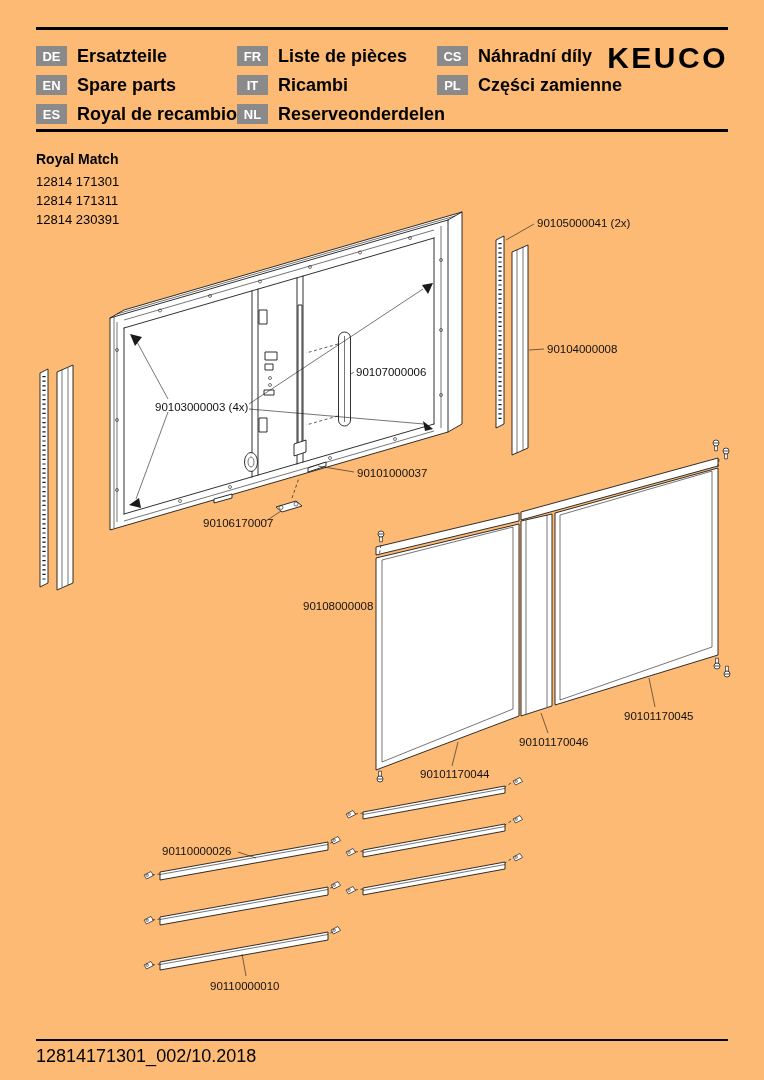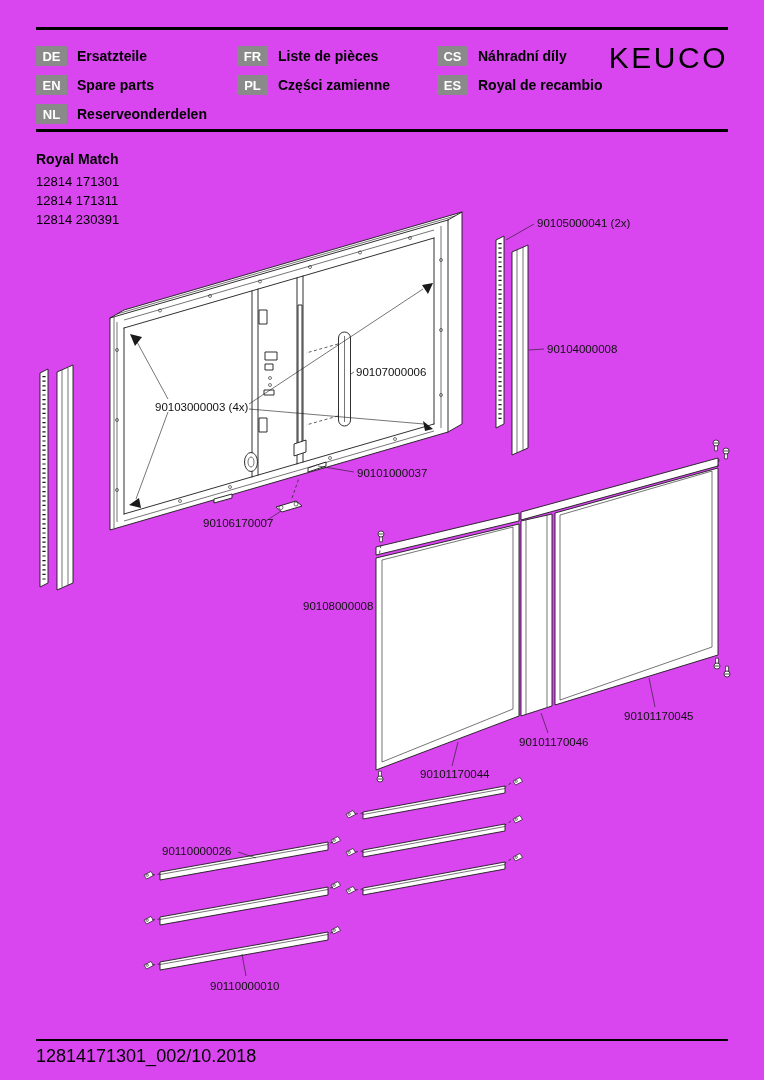--- a/index.html
+++ b/index.html
@@ -1,29 +1,29 @@
 <!DOCTYPE html>
 <html><head>
 <meta charset="utf-8">
 <style>
   * { margin:0; padding:0; box-sizing:border-box; }
   html,body { width:764px; height:1080px; background:#fff; }
   body { font-family:"Liberation Sans", sans-serif; color:#000; position:relative; }
-  .page { position:absolute; inset:0; width:764px; height:1080px; background:#d946ef; overflow:hidden; }
+  .page { position:absolute; inset:0; width:764px; height:1080px; background:#fdba74; overflow:hidden; }
   .rule { position:absolute; left:36px; width:692px; background:#000; }
   .rule-top { top:27px; height:3px; }
   .rule-mid { top:129px; height:3px; }
   .rule-bottom { top:1039px; height:2px; }
   .lang-grid { position:absolute; left:36px; top:46px; display:grid;
                grid-template-columns:201px 200px 291px; grid-auto-rows:20px; row-gap:9px; }
   .lang-item { display:flex; align-items:center; gap:10px; }
   .badge { width:31px; height:20px; background:#8a8a8a; color:#fff; font-weight:bold;
            font-size:13px; display:flex; align-items:center; justify-content:center; flex:0 0 31px; }
-  .lang-label { font-size:14px; font-weight:bold; white-space:nowrap; }
-  .logo { position:absolute; right:36px; top:44px; font-size:30px; font-weight:normal;
+  .lang-label { font-size:18px; font-weight:bold; white-space:nowrap; }
+  .logo { position:absolute; right:36px; top:44px; font-size:30px; font-weight:bold;
           letter-spacing:2.5px; line-height:30px; transform:scaleY(0.97); transform-origin:top right; }
   .product { position:absolute; left:36px; top:141px;margin-top:10px; }
   .product-name { font-size:14px; font-weight:bold; margin-bottom:5px; }
   .model { font-size:13px; line-height:19px; }
   .footer-code { position:absolute; left:36px; top:1046px; font-size:18px; }
   svg.diagram { position:absolute; left:0; top:0; }
   svg .ln   { stroke:#1a1a1a; stroke-width:0.9; fill:none; stroke-linejoin:round; stroke-linecap:round; }
   svg .fw   { fill:#fff; stroke:#1a1a1a; stroke-width:0.9; stroke-linejoin:round; }
   svg .thin { stroke:#1a1a1a; stroke-width:0.6; fill:none; }
   svg .dash { stroke:#1a1a1a; stroke-width:0.7; fill:none; stroke-dasharray:3 2.5; }
@@ -47,20 +47,24 @@
       <span class="badge">FR</span>
       <span class="lang-label">Liste de pièces</span>
     </div>
     <div class="lang-item">
       <span class="badge">CS</span>
       <span class="lang-label">Náhradní díly</span>
     </div>
     <div class="lang-item">
       <span class="badge">EN</span>
       <span class="lang-label">Spare parts</span>
+    </div>
+    <div class="lang-item">
+      <span class="badge">IT</span>
+      <span class="lang-label">Ricambi</span>
     </div>
     <div class="lang-item">
       <span class="badge">PL</span>
       <span class="lang-label">Części zamienne</span>
     </div>
     <div class="lang-item">
       <span class="badge">ES</span>
       <span class="lang-label">Royal de recambio</span>
     </div>
     <div class="lang-item">

